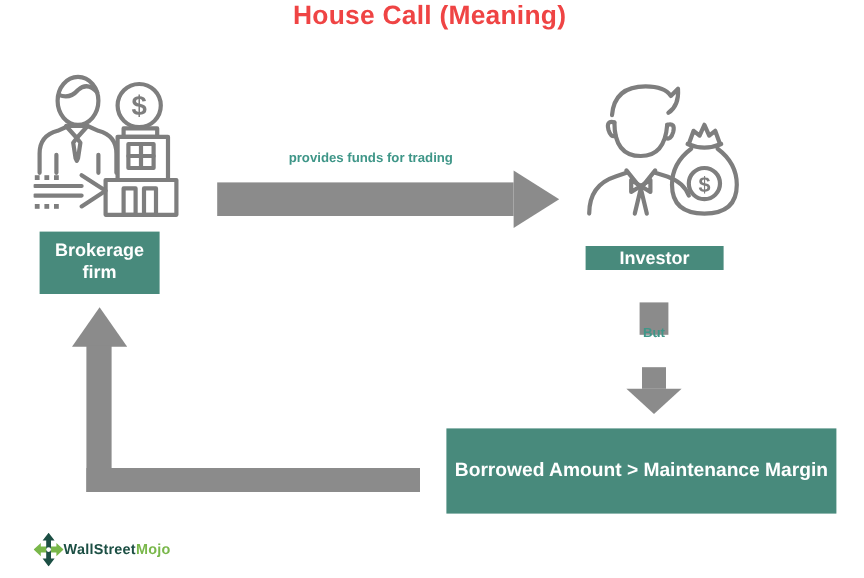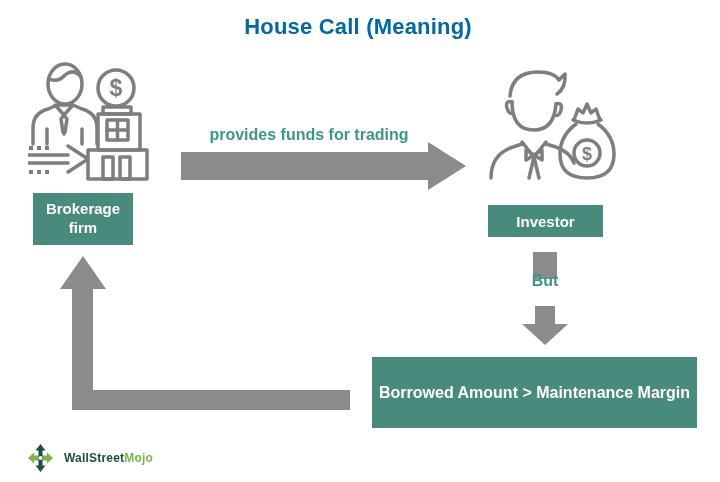--- a/index.html
+++ b/index.html
@@ -1,32 +1,32 @@
 <!DOCTYPE html>
 <html><head>
 <meta charset="utf-8">
 <style>
   html,body{margin:0;padding:0;background:#ffffff;}
   .canvas{
     position:relative;width:720px;height:482px;background:#ffffff;
     font-family:"Liberation Sans", sans-serif;overflow:hidden;
   }
   .title{
-    position:absolute;left:0;right:24px;top:14px;text-align:center;
-    font-size:22px;font-weight:bold;color:#0369a1;letter-spacing:0.2px;margin-left:20px;
+    position:absolute;left:0;right:24px;top:0;text-align:center;
+    font-size:22px;font-weight:bold;color:#ef4444;letter-spacing:0.2px;margin-left:20px;
   }
   .node{
     position:absolute;background:#488a7c;color:#ffffff;font-weight:bold;
     display:flex;align-items:center;justify-content:center;text-align:center;
   }
   .node.brokerage{left:33px;top:193px;width:100px;height:52px;font-size:15px;line-height:1.25;padding:0 26px;box-sizing:border-box;}
-  .node.investor{left:488px;top:205px;width:115px;height:32px;font-size:15px;}
+  .node.investor{left:488px;top:205px;width:115px;height:20px;font-size:15px;}
   .node.condition{left:372px;top:357px;width:325px;height:71px;font-size:16px;white-space:nowrap;}
   .edge-label{
-    position:absolute;color:#3f9688;font-weight:bold;font-size:16px;text-align:center;
+    position:absolute;color:#3f9688;font-weight:bold;font-size:11px;text-align:center;
   }
   .lbl-provides{left:185px;top:126px;width:248px;}
   .lbl-but{left:518px;top:272px;width:54px;}
   .lbl-deposit{left:100px;top:365px;width:248px;}
   .bar{position:absolute;background:#8b8b8b;}
   .shaft-right{left:181px;top:152px;width:247px;height:28px;}
   .head-right{
     position:absolute;left:428px;top:142px;width:0;height:0;
     border-top:24px solid transparent;border-bottom:24px solid transparent;
     border-left:38px solid #8b8b8b;
@@ -41,21 +41,21 @@
   .head-up{
     position:absolute;left:60px;top:256px;width:0;height:0;
     border-left:23px solid transparent;border-right:23px solid transparent;
     border-bottom:33px solid #8b8b8b;
   }
   .vshaft{left:72px;top:288px;width:21px;height:122px;}
   .hshaft{left:72px;top:390px;width:278px;height:20px;}
   .icon-svg{position:absolute;}
   .brokerage-icon{left:28px;top:57px;}
   .investor-icon{left:488px;top:60px;}
-  .logo{position:absolute;left:28px;top:444px;display:flex;align-items:center;gap:11px;}
+  .logo{position:absolute;left:28px;top:444px;display:flex;align-items:center;gap:0;}
   .logo-text{font-size:12px;font-weight:bold;letter-spacing:0.2px;}
   .logo-text .p1{color:#1c4f44;}
   .logo-text .p2{color:#79b74a;}
   svg .ln{fill:none;stroke:#7e7e7e;stroke-width:3.5;stroke-linecap:round;stroke-linejoin:round;}
   svg .dot{fill:#7e7e7e;stroke:none;}
   svg .glyph{fill:#7e7e7e;font-weight:bold;text-anchor:middle;font-family:"Liberation Sans",sans-serif;}
 </style>
 </head>
 <body>
 

